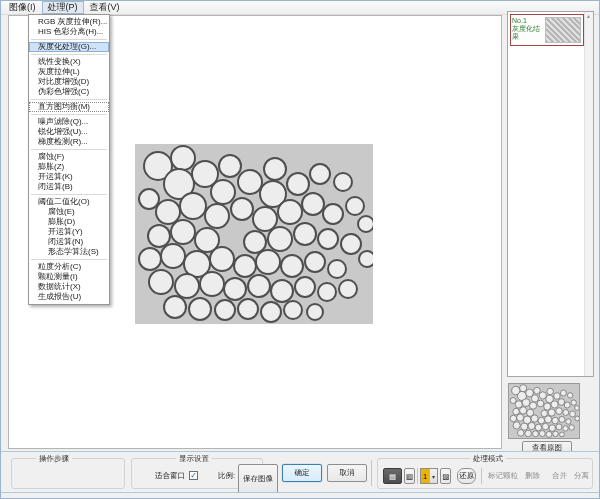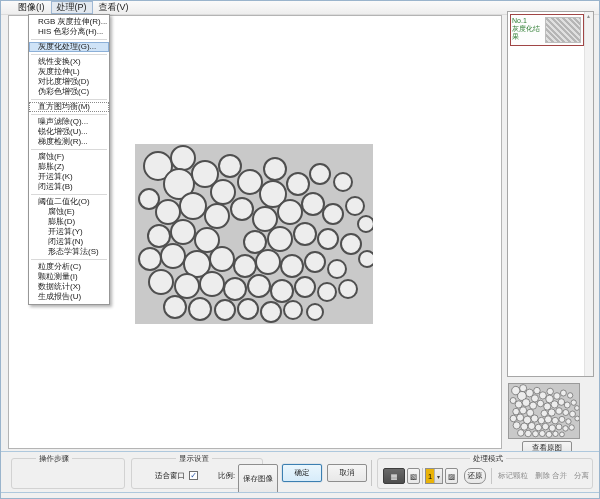--- a/index.html
+++ b/index.html
@@ -2,21 +2,21 @@
 <html style="--frame-border: #9ab4cc; --band-border: #aec8dd; --menu-hl: #cfe3f7; --menu-hl-border: #8cb0d8; --selected-border: #a04545; --result-label: #2e7d32; --default-btn-border: #3c7fb1; --image-bg: #c9c9c9; --sphere-fill: #ededed; --sphere-rim: #4f4f4f;"><head>
 <meta charset="utf-8">
 <style>
   * { margin:0; padding:0; box-sizing:border-box; }
   html,body { width:600px; height:499px; font-family:"Liberation Sans", sans-serif; }
   .window { position:relative; width:600px; height:499px; background:#f0f0f0;
             border:1px solid var(--frame-border); overflow:hidden; }
   
   .menubar { position:absolute; left:0; top:0; width:100%; height:14px;
              background:linear-gradient(#fafafa,#eeeeee); border-bottom:1px solid #dcdcdc;
-             display:flex; align-items:center; padding-left:11px; font-size:9px; color:#222; }
+             display:flex; align-items:center; padding-left:2px; font-size:9px; color:#222; }
   .menubar .mitem { padding:1px 6px 2px 6px; height:13px; line-height:11px; cursor:default; }
   .menubar .mitem.open { background:#e3e9f0; border:1px solid #9fb8d4; padding:0 5px 1px 5px; }
   
   .canvas-panel { position:absolute; left:7px; top:14px; width:494px; height:434px;
                   background:#ffffff; border:1px solid #b4b4b4; }
   .main-image { position:absolute; left:126px; top:128px; width:238px; height:180px; }
   .main-image svg, .orig-thumb svg { display:block; width:100%; height:100%; }
   svg circle { fill:var(--sphere-fill); stroke:var(--sphere-rim); stroke-width:2; }
   svg .img-bg { fill:var(--image-bg); }
   
@@ -299,21 +299,21 @@
           <span class="combo-value" style="padding:0 2px;">1</span>
           <span class="combo-arrow" style="width:8px;">▾</span>
         </span>
         <button class="btn" style="width:14px; height:16px;">
             <span>▨</span>
           </button>
         <button class="btn" style="width:24px; height:16px; margin-left:4px;border-radius:7px;">还原</button>
         <div class="vsep short" style="margin-left:3px;"></div>
         <span class="small-label grayed" style="margin-left:4px;">标记颗粒</span>
         <span class="small-label grayed" style="margin-left:5px;">删除</span>
-        <span class="small-label grayed" style="margin-left:0;">合并</span>
+        <span class="small-label grayed" style="margin-left:10px;">合并</span>
         <span class="small-label grayed" style="margin-left:5px;">分离</span>
       </div>
     </div>
   </div>
 
   <div class="bottom-rule"></div>
   <div class="status-strip"></div>
 
 </div>
 

